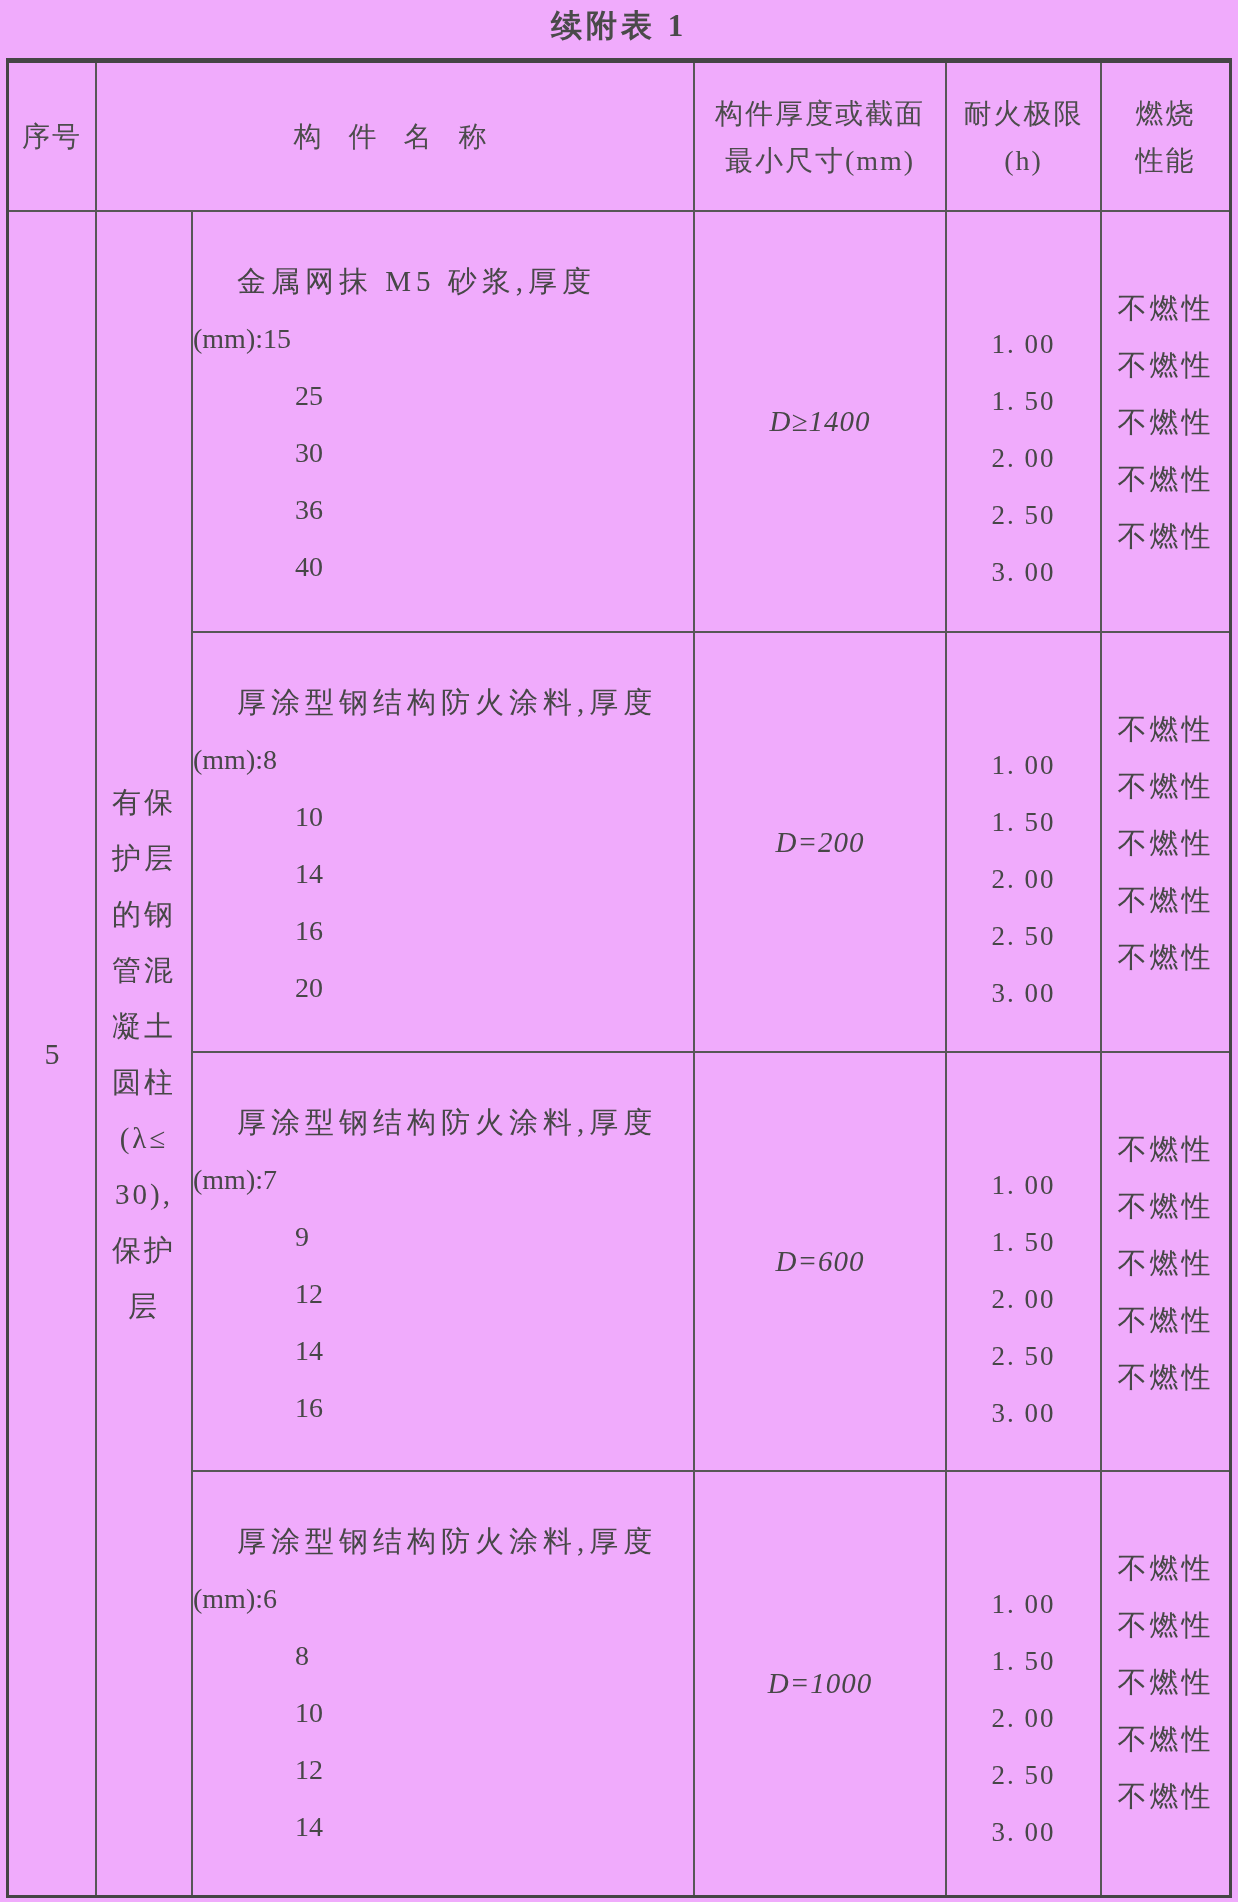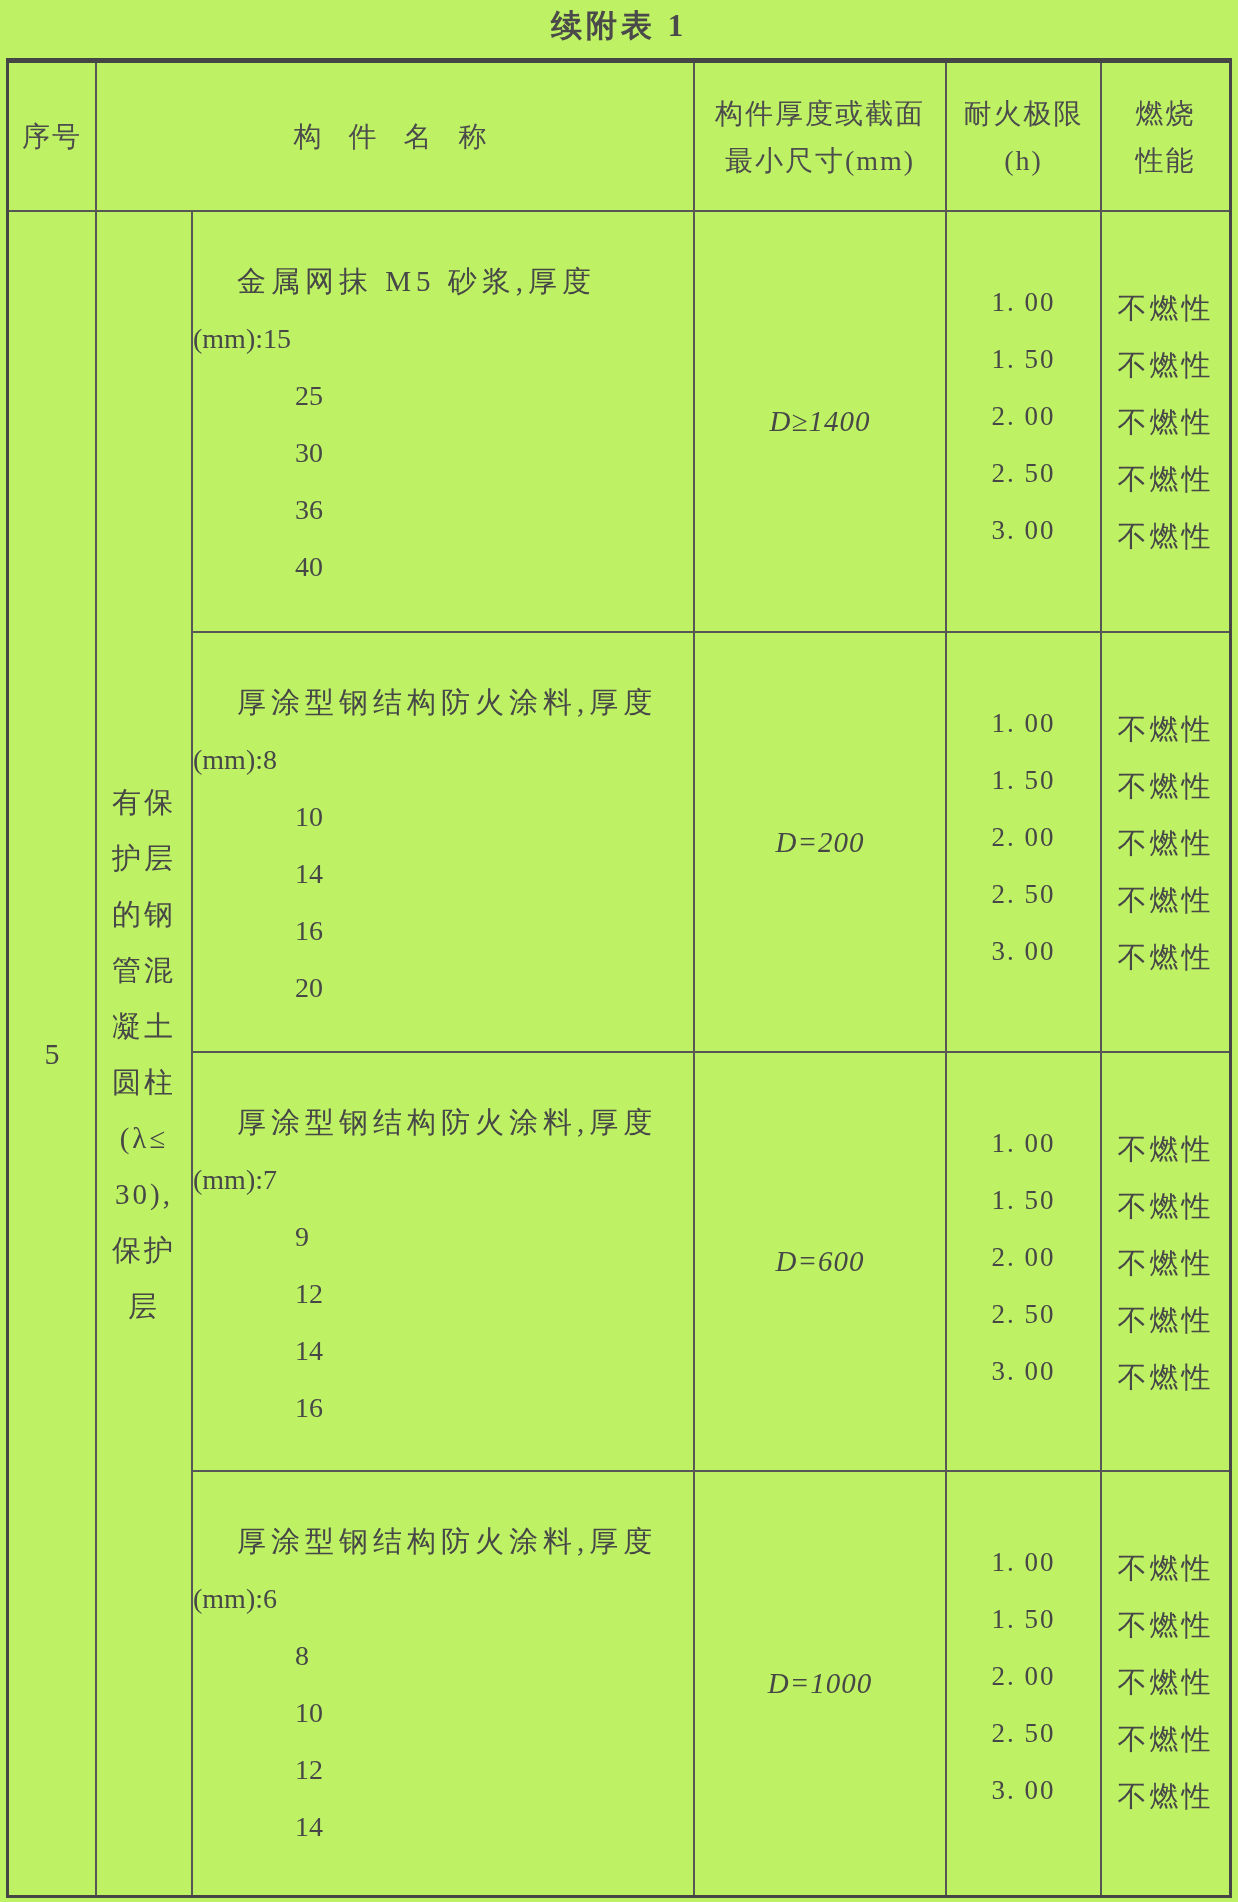--- a/index.html
+++ b/index.html
@@ -1,19 +1,19 @@
 <!DOCTYPE html>
 <html><head>
 <meta charset="utf-8">
 <style>
   * { margin:0; padding:0; box-sizing:border-box; }
   html,body { background:#e8e6e1; }
   .sheet{
     position:relative; width:1238px; height:1902px;
-    background:#bef264;
+    background:#f0abfc;
     font-family:"Liberation Serif","DejaVu Serif",serif;
     color:#474747; overflow:hidden;
   }
   .doc-title{
     position:absolute; top:5px; left:0; width:100%;
     text-align:center; font-size:31px; font-weight:bold;
     letter-spacing:4px; color:#4a4a4a;
   }
   .fire-table{
     position:absolute; left:6px; top:58px; width:1226px; height:1840px;
@@ -41,21 +41,21 @@
              justify-content:center; font-size:30px; }
   .c-label{ grid-column:2; grid-row:2 / span 4; display:flex; flex-direction:column;
             align-items:center; justify-content:center; font-size:29px; }
   .c-label .vline{ height:56px; line-height:56px; text-align:center;
                    letter-spacing:3px; white-space:nowrap; }
 
   
   .c-desc{ grid-column:3; font-size:28px; }
   .c-size{ grid-column:4; display:flex; align-items:center; justify-content:center;
            font-size:29px; font-style:italic; letter-spacing:1px;text-align:right; }
-  .c-fire{ grid-column:5; padding-top:62px; font-size:27px; letter-spacing:2px; }
+  .c-fire{ grid-column:5; padding-top:104px; font-size:27px; letter-spacing:2px; }
   .c-burn{ grid-column:6; padding-top:68px; font-size:29px; letter-spacing:3px; }
   .row2{ grid-row:2; } .row3{ grid-row:3; } .row4{ grid-row:4; } .row5{ grid-row:5; }
 
   .desc-line{ position:absolute; top:50px; left:0; right:6px; padding-left:44px;
               font-size:29px; letter-spacing:5px; white-space:nowrap; }
   .t-rows{ position:absolute; top:98px; left:0; right:0; }
   .t-row{ height:57px; display:flex; align-items:center; }
   .t-row.first{ padding-left:0; }
   .t-row.rest{ padding-left:102px; }
   .m-row{ height:57px; display:flex; align-items:center; justify-content:center; }

